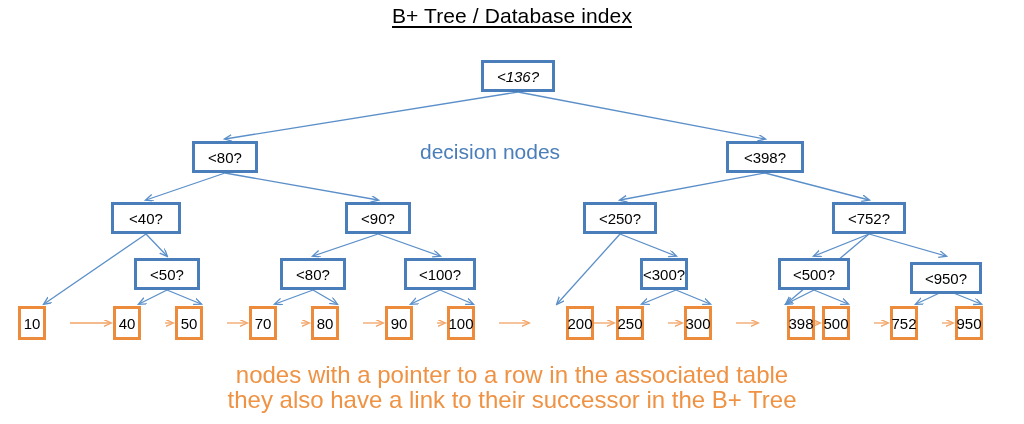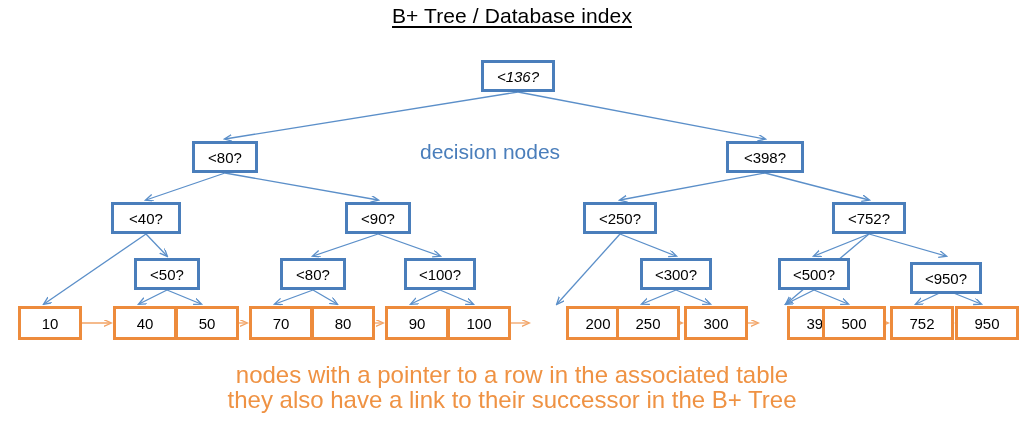--- a/index.html
+++ b/index.html
@@ -51,21 +51,21 @@
   }
   .decision {
     border: 3px solid #4a7ebb;
     font-size: 15px;
     height: 32px;
   }
   .leaf {
     border: 3px solid #ed8b3c;
     font-size: 15px;
     height: 34px;
-    width: 64px;
+    width: 28px;
   }
   .annot {
     position: absolute;
     white-space: nowrap;
   }
   .annot-decision {
     color: #4a7ebb;
     font-size: 21px;
     left: 420px;
     top: 140px;
@@ -170,21 +170,21 @@
       </div>
       <div class="node decision" style="left: 134px; top: 258px; width: 66px;">
         <span>&lt;50?</span>
       </div>
       <div class="node decision" style="left: 280px; top: 258px; width: 66px;">
         <span>&lt;80?</span>
       </div>
       <div class="node decision" style="left: 404px; top: 258px; width: 72px;">
         <span>&lt;100?</span>
       </div>
-      <div class="node decision" style="left: 640px; top: 258px; width: 72px;">
+      <div class="node decision" style="left: 640px; top: 258px; width: 48px;">
         <span>&lt;300?</span>
       </div>
       <div class="node decision" style="left: 778px; top: 258px; width: 72px;">
         <span>&lt;500?</span>
       </div>
       <div class="node decision" style="left: 910px; top: 262px; width: 72px;">
         <span>&lt;950?</span>
       </div>
     </div>
   <div id="leaf-layer">

